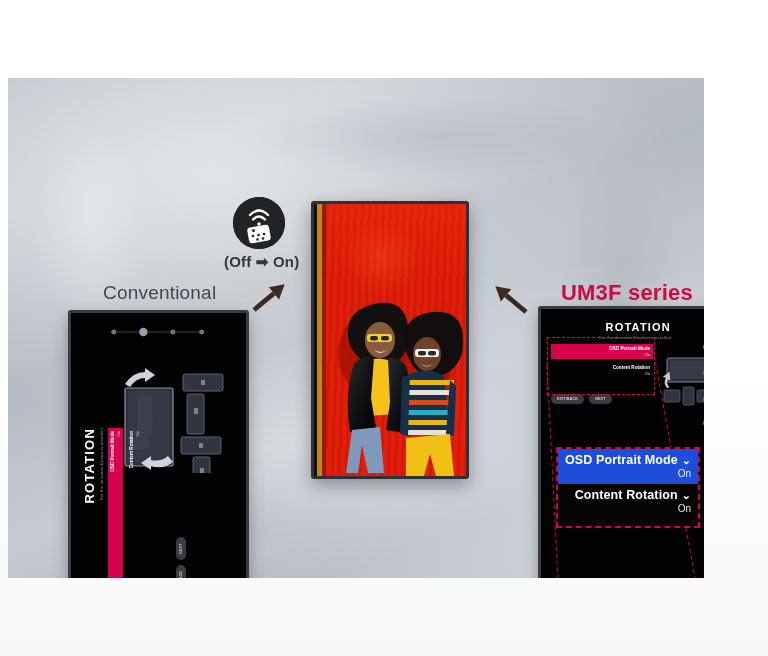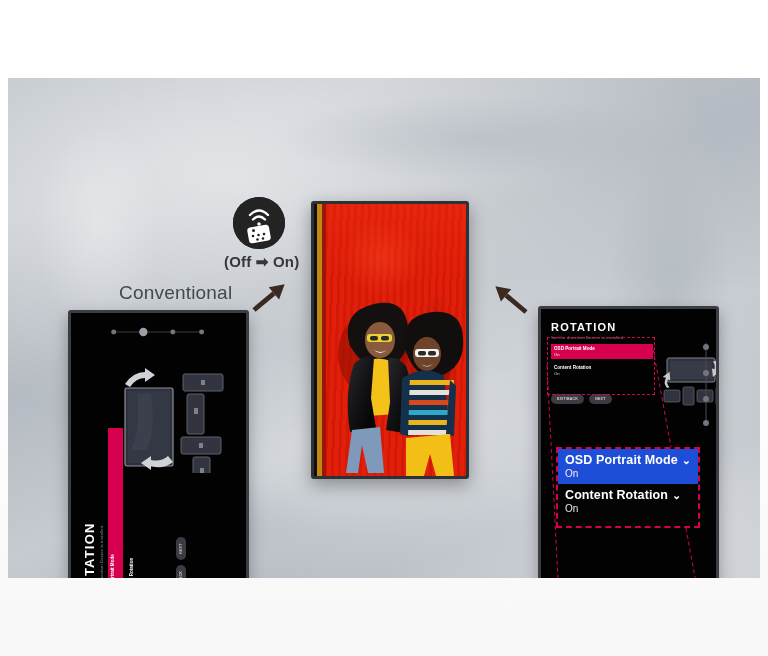--- a/index.html
+++ b/index.html
@@ -10,42 +10,43 @@
     overflow:hidden;
     position:relative;
   }
   
   #stage{
     position:absolute;left:0;top:0;width:768px;height:656px;
     background:linear-gradient(180deg,#ffffff 0%,#ffffff 55%,#f7f7f8 100%);
   }
   
   #scene{
-    position:absolute;left:8px;top:78px;width:752px;height:500px;
+    position:absolute;left:8px;top:78px;width:696px;height:500px;
     background:
       radial-gradient(120% 90% at 30% 20%, rgba(255,255,255,0.55) 0%, rgba(255,255,255,0) 55%),
       radial-gradient(100% 80% at 85% 85%, rgba(255,255,255,0.40) 0%, rgba(255,255,255,0) 60%),
       linear-gradient(160deg,#b9bfc6 0%,#c2c7cd 18%,#b4bac1 40%,#c6cbd1 62%,#b2b8c0 82%,#c0c5cb 100%);
     overflow:hidden;
+    text-align:right;
   }
   
   #scene:before{
     content:"";position:absolute;inset:0;
     background:
       radial-gradient(closest-side at 12% 30%, rgba(255,255,255,0.30), rgba(255,255,255,0) 70%),
       radial-gradient(closest-side at 62% 12%, rgba(160,168,178,0.35), rgba(0,0,0,0) 70%),
       radial-gradient(closest-side at 45% 72%, rgba(255,255,255,0.25), rgba(255,255,255,0) 70%),
       radial-gradient(closest-side at 88% 45%, rgba(150,158,168,0.30), rgba(0,0,0,0) 70%),
       radial-gradient(closest-side at 25% 88%, rgba(168,175,185,0.30), rgba(0,0,0,0) 70%);
     pointer-events:none;
   }
 
   
   .lbl{position:absolute;color:#3f4347;letter-spacing:.2px;white-space:nowrap;}
-  #label-conventional{left:111px;top:204px;font-size:19px;color:#45484c;}
+  #label-conventional{left:95px;top:204px;font-size:19px;color:#45484c;}
   #label-um3f{left:553px;top:202px;font-size:22px;font-weight:bold;color:#cf0a42;}
   #label-offon{left:216px;top:175px;font-size:15px;font-weight:bold;color:#34383c;}
 
   
   #remote-icon{
     position:absolute;left:225px;top:119px;width:52px;height:52px;border-radius:50%;
     background:#232323;
   }
   #remote-icon svg{position:absolute;left:0;top:0;}
 
@@ -233,20 +234,21 @@
       </g>
     </svg>
     <svg class="arrow" style="left:474px;top:198px;" width="46" height="40">
       <g transform="translate(44,36) rotate(-140)">
         <rect x="0" y="-2.4" width="26" height="4.8" fill="#3a2a22"></rect>
         <polygon points="26,-8 40,0 26,8" fill="#3a2a22"></polygon>
       </g>
     </svg>
 
     <div class="lbl" id="label-conventional">Conventional</div>
+    <div class="lbl" id="label-um3f">UM3F series</div>
 
     <div class="panel" id="panel-left">
       <div class="panel-inner">
 
         <svg id="left-dots" viewBox="0 0 175 18">
           <line x1="26" y1="9" x2="146" y2="9" stroke="#4a4d52" stroke-width="1"></line>
           <circle cx="30" cy="9" r="3.2" fill="#73767c"></circle>
           <circle cx="68" cy="9" r="5.4" fill="#9aa0a8"></circle>
           <circle cx="106" cy="9" r="3.2" fill="#73767c"></circle>
           <circle cx="143" cy="9" r="3.2" fill="#73767c"></circle>

